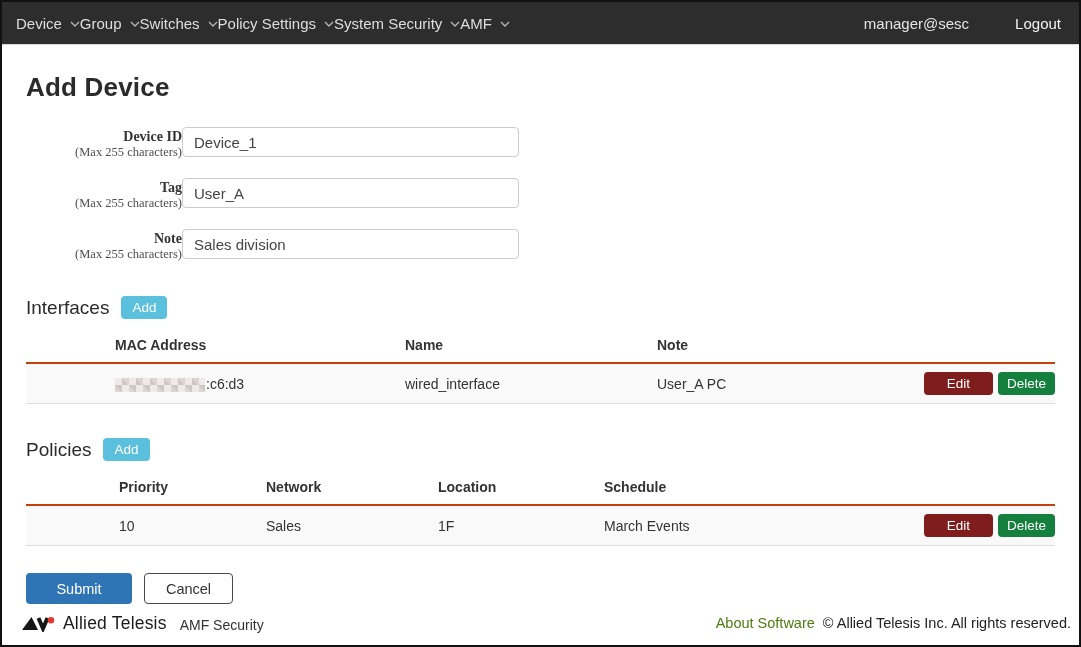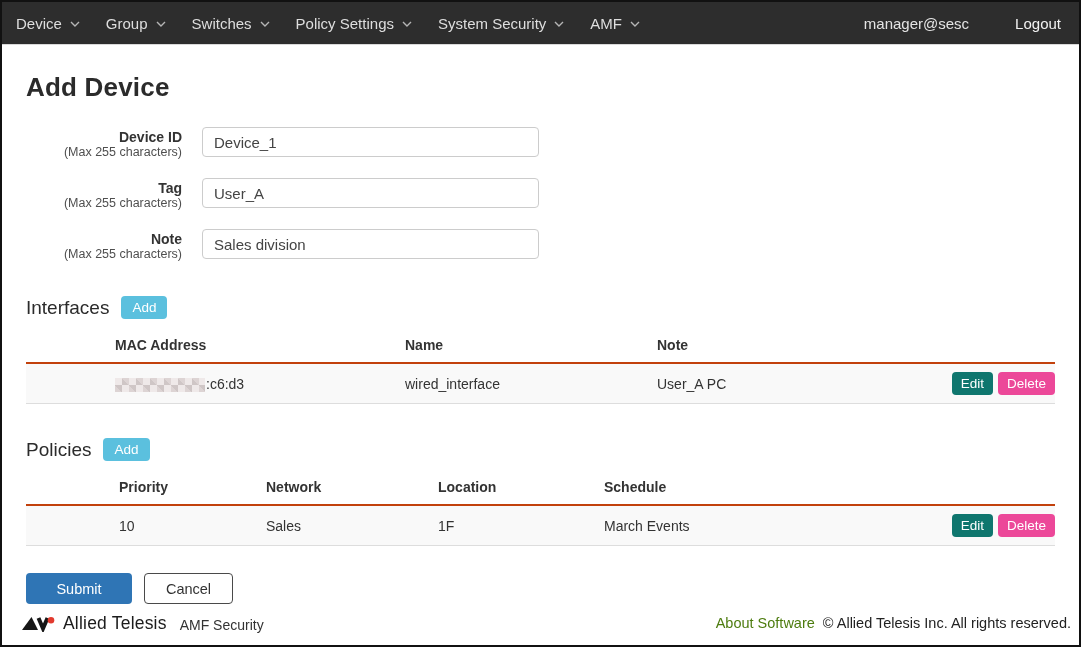--- a/index.html
+++ b/index.html
@@ -14,36 +14,36 @@
   .page { display:flex; flex-direction:column; height:643px; }
 
   
   nav {
     height:43px; flex:0 0 43px;
     background:#2d2d2d;
     display:flex; align-items:center; justify-content:space-between;
     padding:0 18px 0 14px;
     border-bottom:1px solid #d9d9d9;
   }
-  .nav-left { display:flex; align-items:flex-end; gap:26px; }
+  .nav-left { display:flex; align-items:flex-end; }
   .nav-item {
     display:flex; align-items:center; gap:8px;
     color:#dedede; font-size:15px; cursor:pointer; white-space:nowrap;
   }
   .chev { display:inline-flex; margin-top:2px; }
   .nav-right { display:flex; align-items:center; gap:46px; }
   .nav-user { color:#e4e4e4; font-size:15px; }
   .nav-logout { color:#f2f2f2; font-size:15px; cursor:pointer; }
 
   
   main { flex:1 1 auto; padding:0 24px; }
   h1.page-title { font-size:26px; font-weight:bold; color:#2b2b2b; margin:27px 0 24px; letter-spacing:0.2px; }
 
   .form-row { display:flex; margin-bottom:18px; }
-  .label-col { width:156px; text-align:right; margin-right:20px; padding-top:2px; }
+  .label-col { width:156px; text-align:right; padding-top:2px;font-family:Liberation Serif, serif; }
   .field-label { display:block; font-size:14px; font-weight:bold; color:#333; line-height:16px; }
   .field-hint { display:block; font-size:12.5px; color:#4f4f4f; line-height:15px; }
   .text-input {
     width:337px; height:30px;
     border:1px solid #cccccc; border-radius:4px;
     padding:4px 11px; font-size:15px; color:#444;
     font-family:"Liberation Sans", sans-serif;
     outline:none;
   }
 
@@ -57,22 +57,22 @@
 
   .table { margin-top:10px; }
   .trow, .thead { display:grid; align-items:center; }
   .if-grid  { grid-template-columns:290px 252px 1fr 132px; padding-left:89px; }
   .pol-grid { grid-template-columns:147px 172px 166px 1fr 132px; padding-left:93px; }
   .thead { border-bottom:2px solid #c2410c; }
   .thead .cell { font-weight:bold; font-size:14px; color:#333; padding:8px 0 9px; }
   .trow { background:#f9f9f9; border-bottom:1px solid #dddddd; }
   .trow .cell { font-size:14px; color:#333; padding:8px 0; }
   .cell-actions { display:flex; justify-content:flex-end; gap:5px; padding-right:1px; }
-  .btn-edit   { background:#0f766e; font-size:13.5px; padding:4px 9px; }
-  .btn-delete { background:#ec4899; font-size:13.5px; padding:4px 9px; }
+  .btn-edit   { background:#7f1d1d; font-size:13.5px; padding:4px 23px; }
+  .btn-delete { background:#15803d; font-size:13.5px; padding:4px 9px; }
 
   .redacted {
     display:inline-block; vertical-align:text-bottom;
     width:90px; height:14px; margin-right:1px;
     background-image:
       linear-gradient(45deg, #ddd4d4 25%, transparent 25%, transparent 75%, #ddd4d4 75%),
       linear-gradient(45deg, #cfc6c6 25%, #efe9e9 25%, #efe9e9 75%, #cfc6c6 75%);
     background-size:14px 14px;
     background-position:0 0, 7px 7px;
   }

